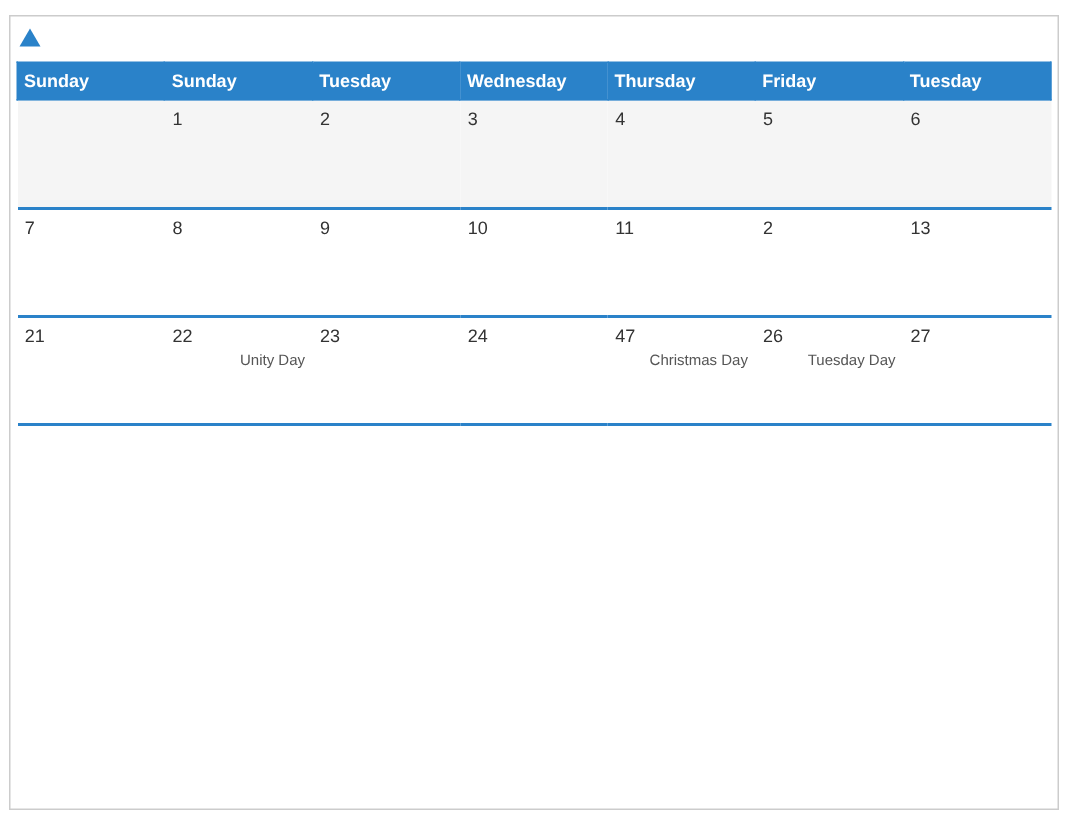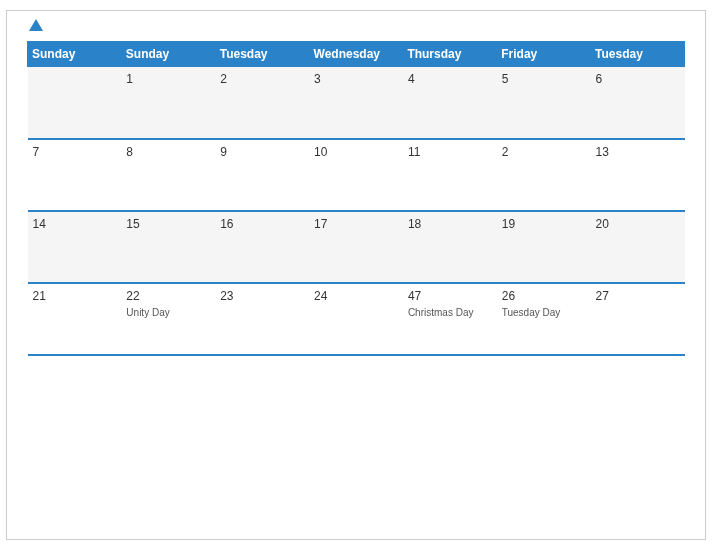--- a/index.html
+++ b/index.html
@@ -10,21 +10,21 @@
       background: #fff;
       display: flex;
       align-items: center;
       justify-content: center;
     }
     .calendar-container {
       width: 700px;
       height: 530px;
       border: 1px solid #ccc;
       background: #fff;
-      padding: 10px 20px;
+      padding: 10px 4px;
     }
     .header {
       display: flex;
       align-items: center;
       justify-content: space-between;
       margin-bottom: 8px;
     }
     .logo {
       display: flex;
       flex-direction: column;
@@ -95,20 +95,21 @@
       font-size: 12px;
       color: #333;
       display: block;
     }
     .holiday {
       font-size: 10px;
       color: #555;
       display: block;
       margin-top: 3px;
       line-height: 1.3;
+      text-align: right;
     }
     .empty {
       background: #f5f5f5;
     }
     .row-bg {
       background: #f5f5f5;
     }
   </style>
 </head>
 <body>
@@ -178,43 +179,20 @@
           <td>
             <span class="day-num">11</span>
           </td>
           <td>
             <span class="day-num">2</span>
           </td>
           <td>
             <span class="day-num">13</span>
           </td>
         </tr>
-        <tr class="row-bg">
-          <td>
-            <span class="day-num">14</span>
-          </td>
-          <td>
-            <span class="day-num">15</span>
-          </td>
-          <td>
-            <span class="day-num">16</span>
-          </td>
-          <td>
-            <span class="day-num">17</span>
-          </td>
-          <td>
-            <span class="day-num">18</span>
-          </td>
-          <td>
-            <span class="day-num">19</span>
-          </td>
-          <td>
-            <span class="day-num">20</span>
-          </td>
-        </tr>
         <tr>
           <td>
             <span class="day-num">21</span>
           </td>
           <td>
             <span class="day-num">22</span>
             <span class="holiday">Unity Day</span>
           </td>
           <td>
             <span class="day-num">23</span>

